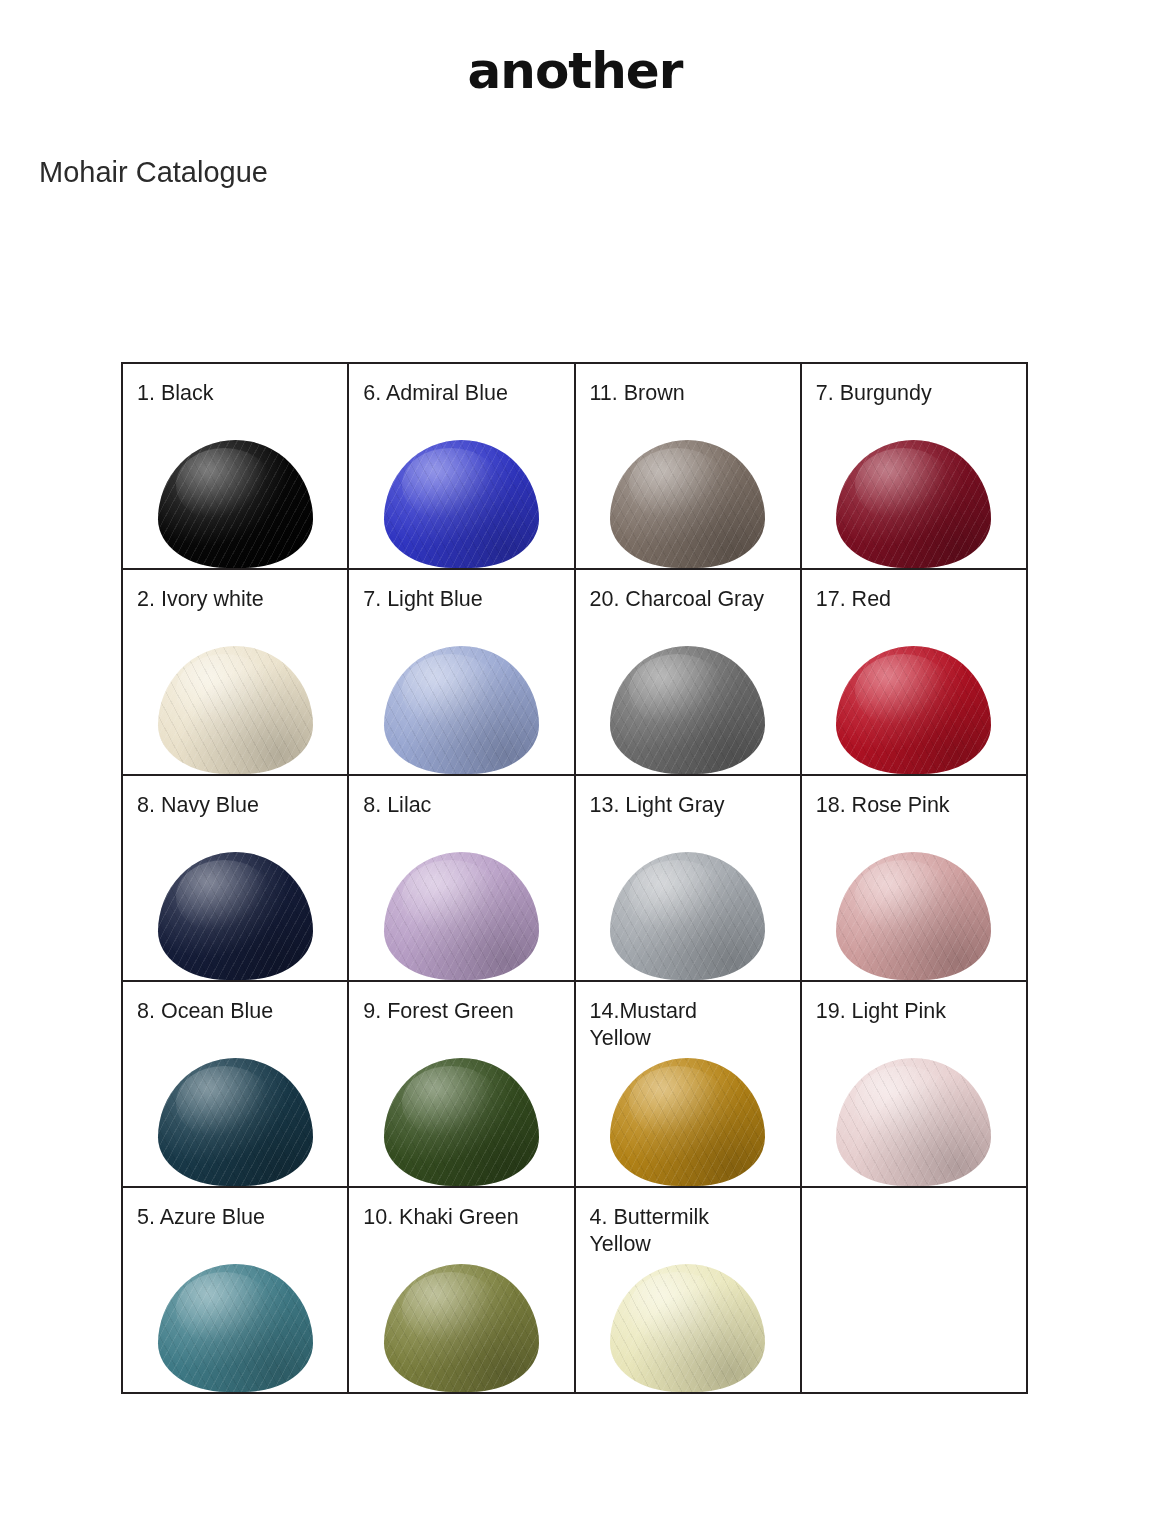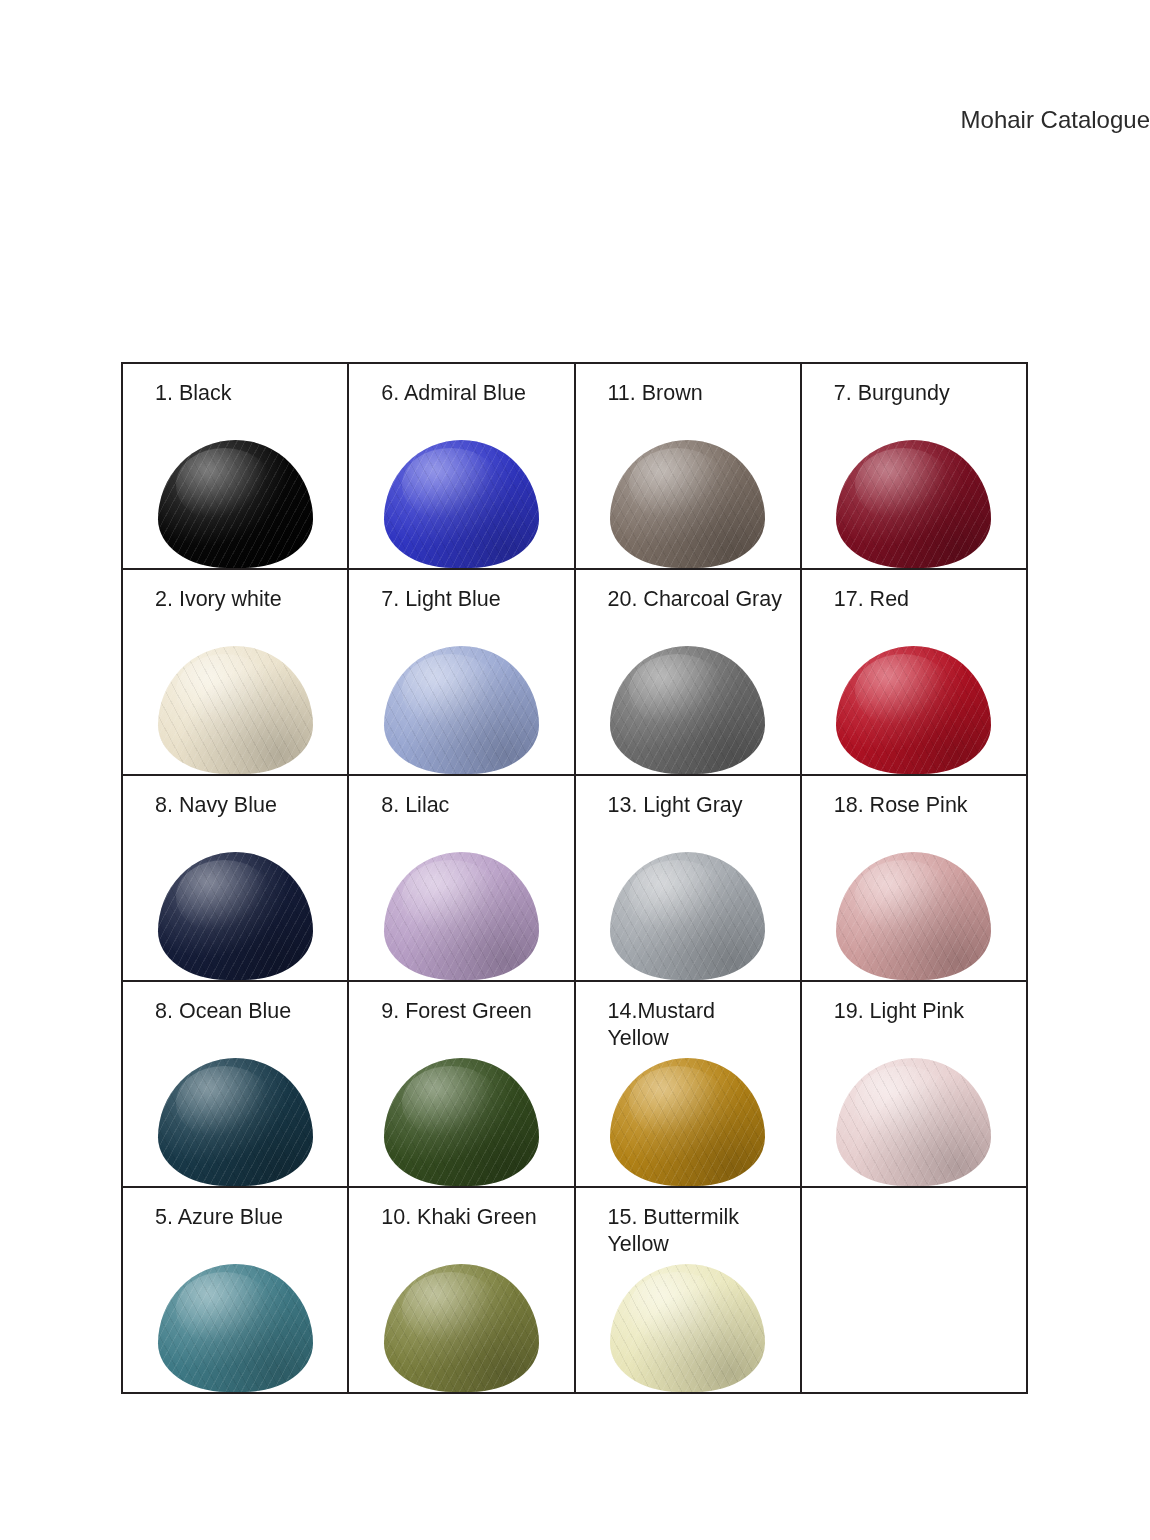--- a/index.html
+++ b/index.html
@@ -38,22 +38,22 @@
   }
   .brand-line-1 {
     font-size: 50px;
   }
   .brand-line-2 {
     font-size: 50px;
     margin-top: 8px;
   }
 
   .subtitle {
-    text-align: right;
-    font-size: 24px;
+    text-align: left;
+    font-size: 29px;
     color: #2b2b2b;
     margin-top: 60px;
     font-family: "Liberation Sans", sans-serif;
     margin-left: 39px;
   }
 
   
   .grid-wrap {
     position: absolute;
     left: 121px;
@@ -75,21 +75,21 @@
     overflow: hidden;
   }
   td.empty-cell {
     background: #ffffff;
   }
 
   .cell-label {
     font-size: 21.5px;
     line-height: 1.25;
     color: #1c1c1c;
-    padding: 16px 0 0 32px;
+    padding: 16px 0 0 14px;
     position: relative;
     z-index: 2;
     white-space: pre-line;
   }
 
   
   .ball-area {
     position: absolute;
     left: 0;
     right: 0;
@@ -143,20 +143,21 @@
       radial-gradient(ellipse at 30% 22%, rgba(255,255,255,0.22), rgba(255,255,255,0) 55%),
       radial-gradient(ellipse at 78% 85%, rgba(0,0,0,0.22), rgba(0,0,0,0) 60%);
   }
 </style>
 </head>
 <body>
 
 <div class="page">
 
   <div class="brand">
+    <div class="brand-line brand-line-1">another</div>
   </div>
 
   <div class="subtitle">Mohair Catalogue</div>
 
   <div class="grid-wrap">
     <table class="catalogue">
       <tbody>
 
         <tr>
           <td>
@@ -310,21 +311,21 @@
           </td>
           <td>
             <div class="cell-label">10. Khaki Green</div>
             <div class="ball-area">
               <div class="ball" style="background: radial-gradient(at 32% 26%, rgb(139, 143, 74), rgb(111, 115, 54) 92%);">
                   <span class="shade"></span>
                 </div>
             </div>
           </td>
           <td>
-            <div class="cell-label">15. Buttermilk
+            <div class="cell-label">4. Buttermilk
 Yellow</div>
             <div class="ball-area">
               <div class="ball" style="background: radial-gradient(at 32% 26%, rgb(242, 240, 205), rgb(226, 223, 174) 92%);">
                   <span class="shade"></span>
                 </div>
             </div>
           </td>
           <td class="empty-cell"></td>
         </tr>
 

